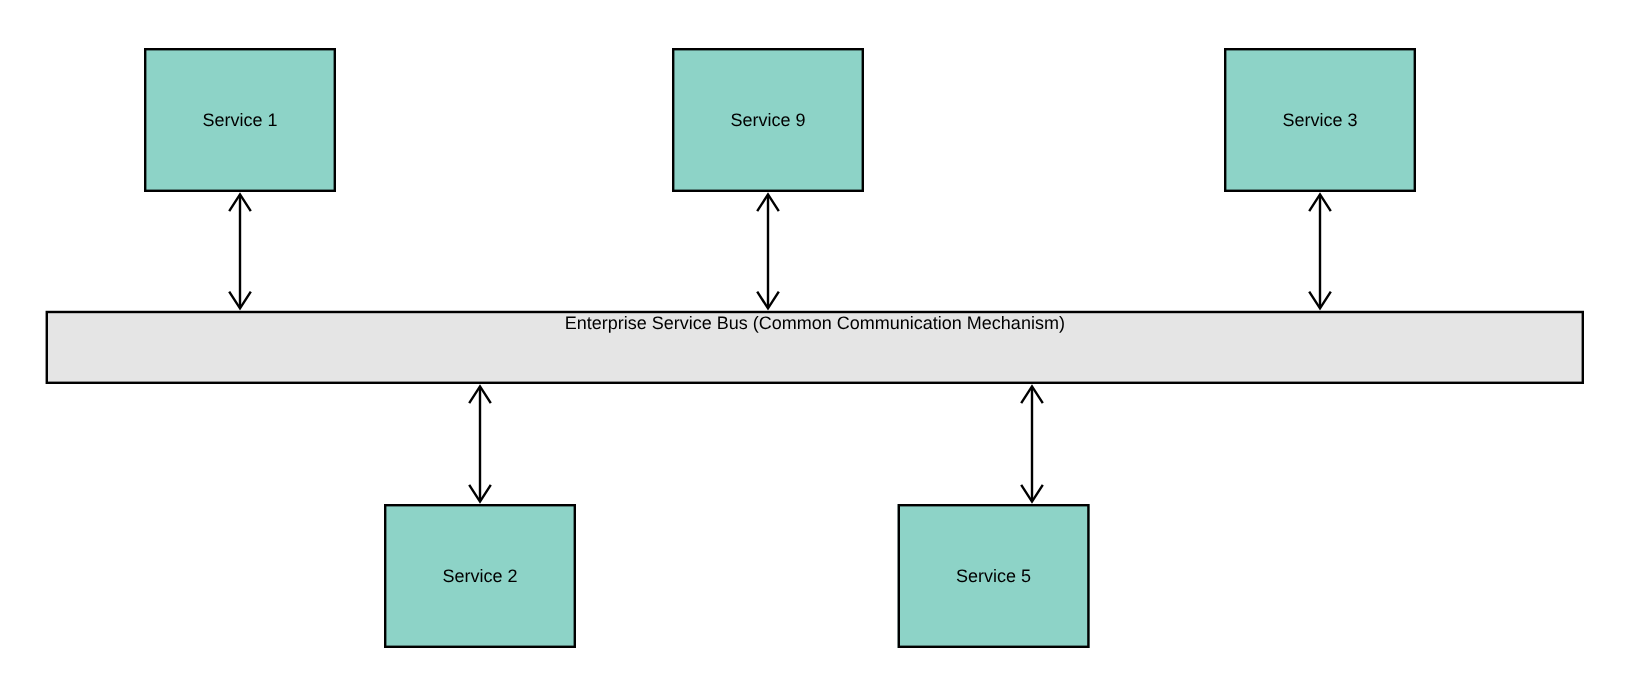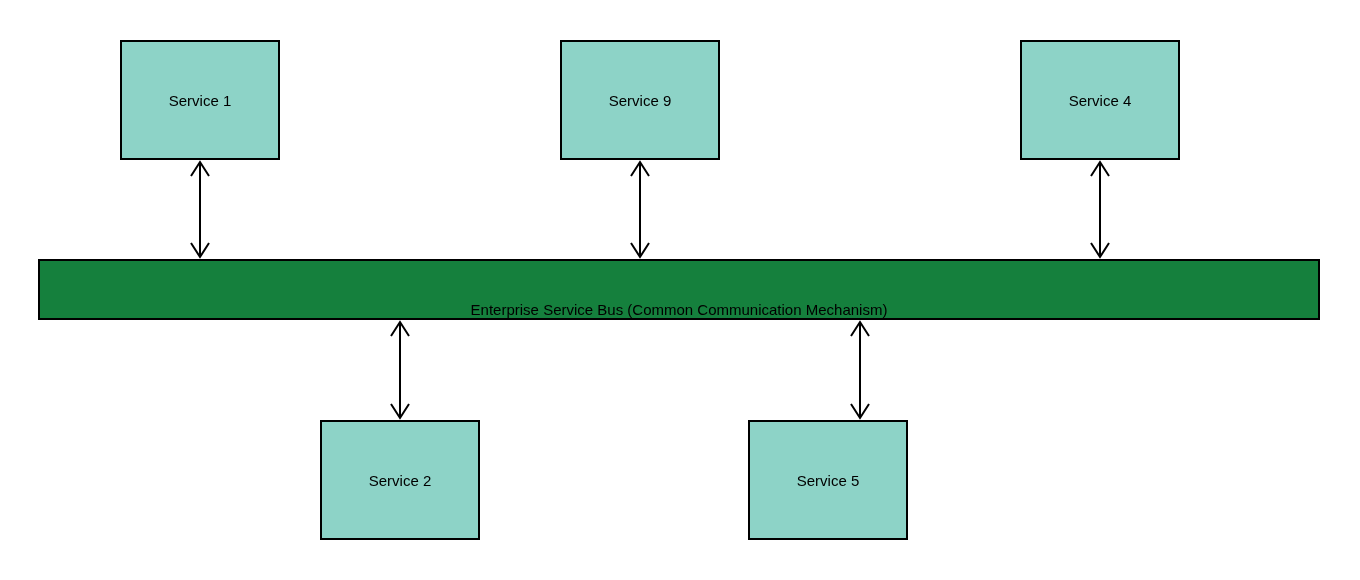--- a/index.html
+++ b/index.html
@@ -35,25 +35,25 @@
   #service-2 { left: 560px;  top: 40px;  }
   #service-3 { left: 1020px; top: 40px;  }
   #service-4 { left: 320px;  top: 420px; }
   #service-5 { left: 748px;  top: 420px; }
   .bus-bar {
     position: absolute;
     left: 38px;
     top: 259px;
     width: 1282px;
     height: 61px;
-    background: #15803d;
+    background: #e5e5e5;
     border: 2px solid #000000;
     box-sizing: border-box;
     display: flex;
-    align-items: flex-end;
+    align-items: flex-start;
     justify-content: center;
     font-size: 15px;
     color: #000000;
     text-align: center;
   }
   .connector-layer {
     position: absolute;
     left: 0;
     top: 0;
     width: 1360px;
@@ -107,21 +107,21 @@
 
   <div class="service-box" id="service-1">
     <span>Service 1</span>
   </div>
 
   <div class="service-box" id="service-2">
     <span>Service 9</span>
   </div>
 
   <div class="service-box" id="service-3">
-    <span>Service 4</span>
+    <span>Service 3</span>
   </div>
 
   <div class="bus-bar">
     <span>Enterprise Service Bus (Common Communication Mechanism)</span>
   </div>
 
   <div class="service-box" id="service-4">
     <span>Service 2</span>
   </div>
 

